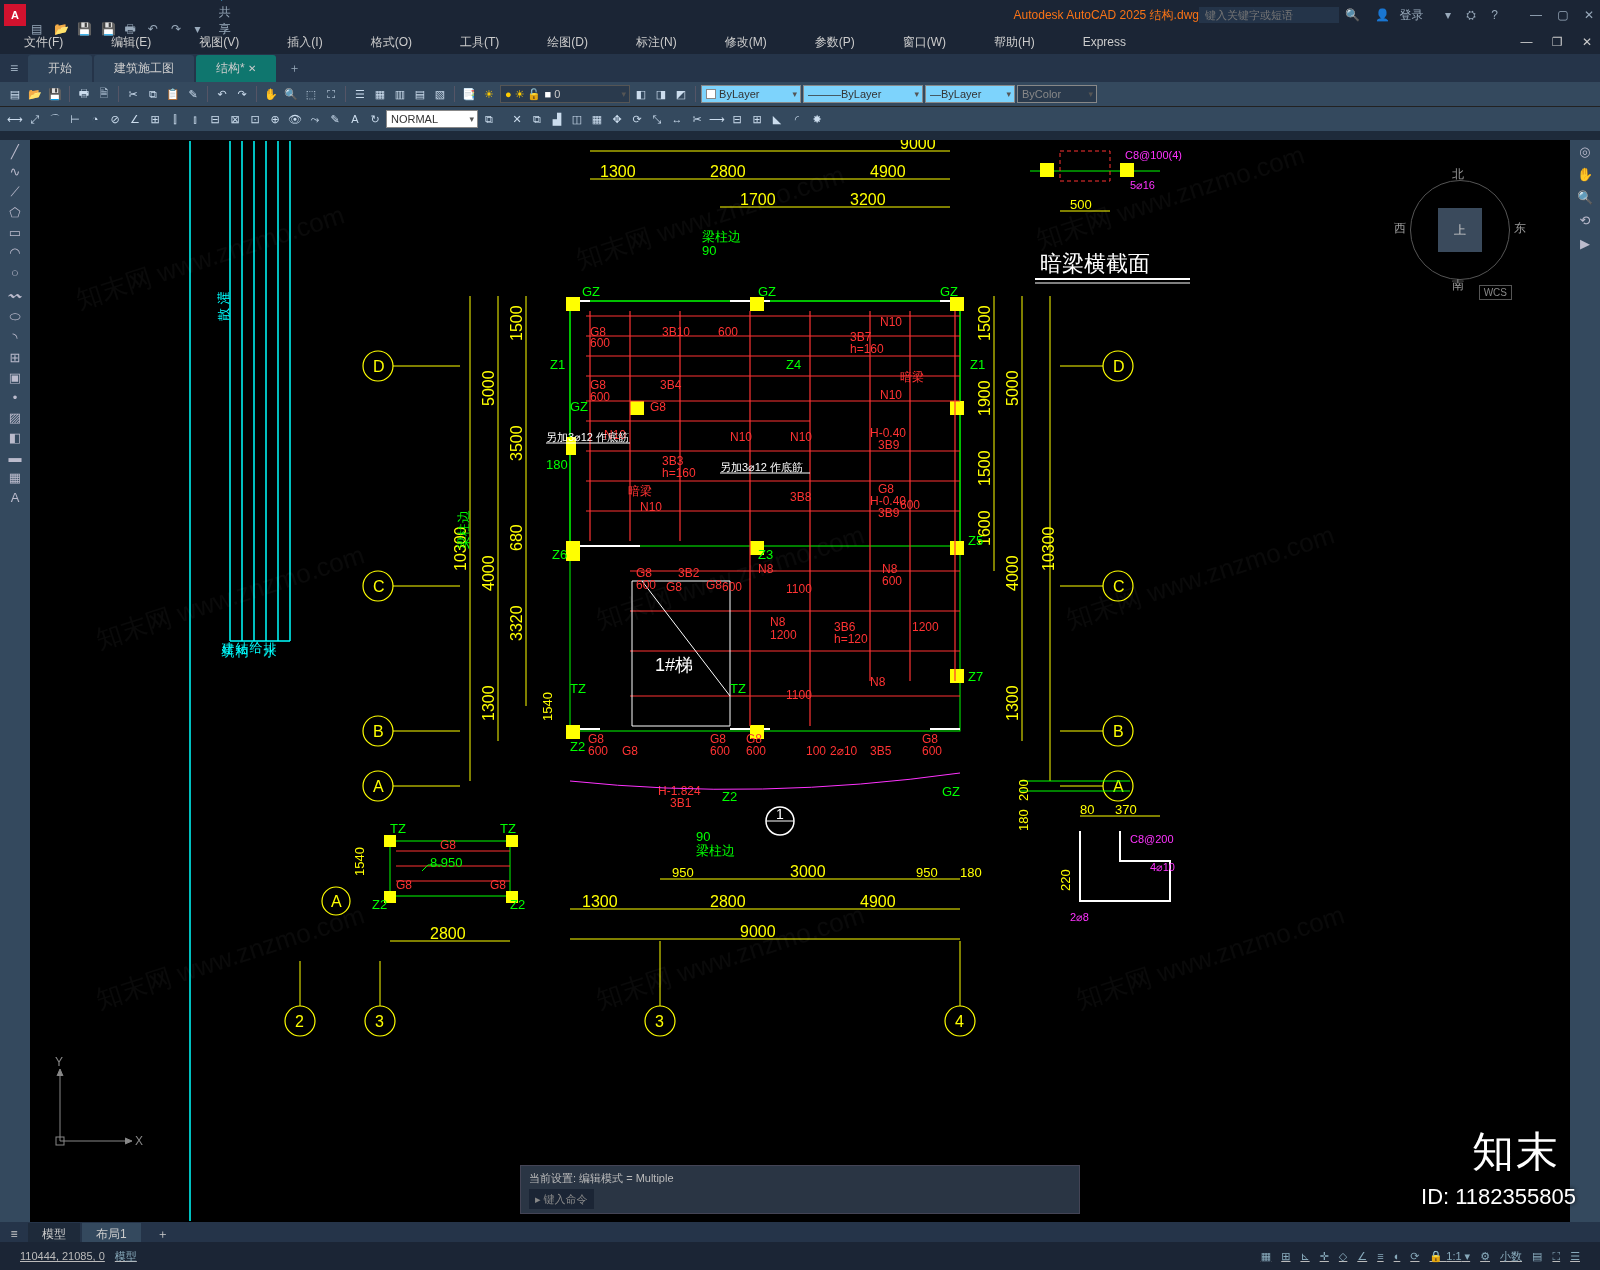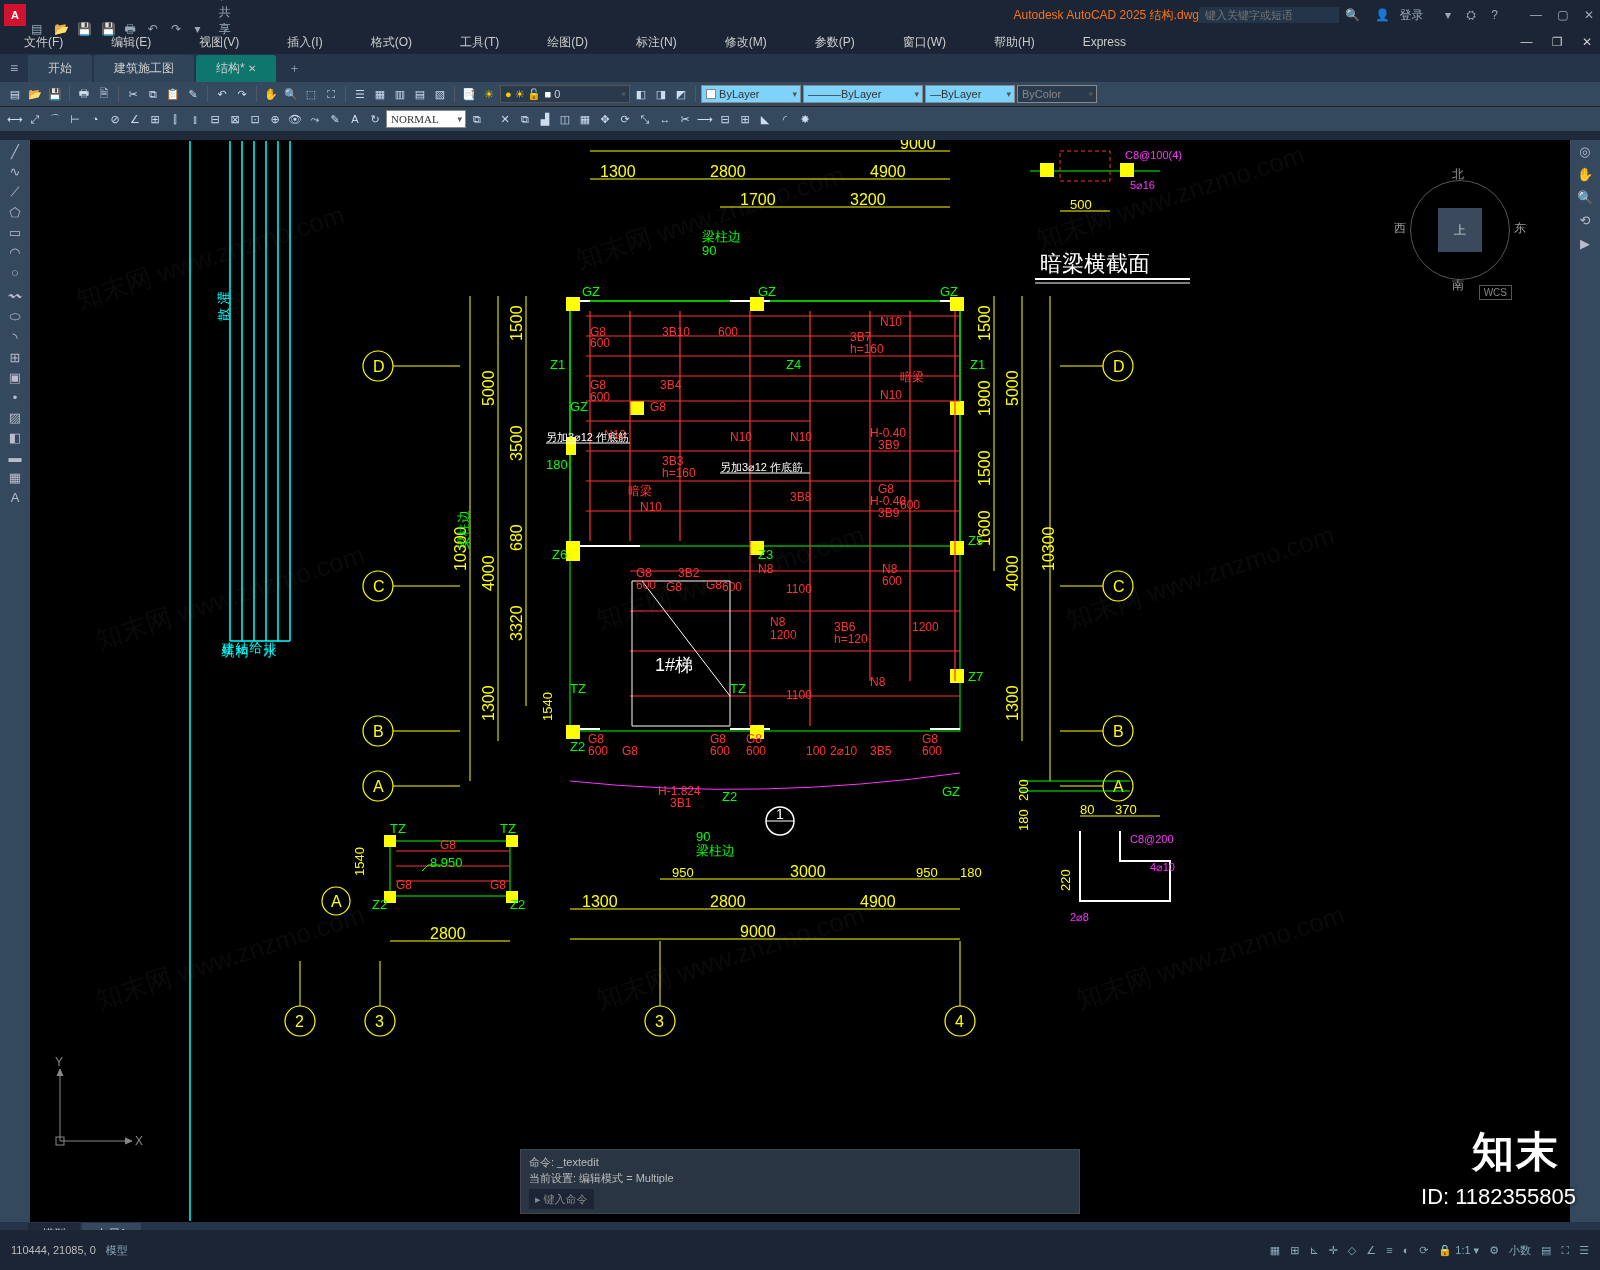--- a/index.html
+++ b/index.html
@@ -40,26 +40,26 @@
   .viewcube .ring { position:absolute; inset:10px; border:1px solid #555; border-radius:50%; }
   .viewcube .cube { position:absolute; left:38px; top:38px; width:44px; height:44px; background:#3a4a5c; display:flex; align-items:center; justify-content:center; font-size:12px; color:#ccc; }
   .viewcube .dir { position:absolute; font-size:12px; color:#999; }
   .wcs { position:absolute; right:58px; top:145px; font-size:10px; color:#888; border:1px solid #555; padding:1px 4px; }
   .cmdline { position:absolute; left:50%; transform:translateX(-50%); bottom:8px; width:560px; background:#2a3544; font-size:11px; color:#bbb; padding:4px 8px; line-height:1.5; border:1px solid #445; }
   .cmdline .prompt { background:#1b2535; color:#888; padding:2px 6px; display:inline-block; margin-top:2px;}
   .bottombar { position:absolute; left:0; right:0; bottom:24px; height:24px; background:#253449; display:flex; align-items:center; font-size:12px; color:#ccc; }
   .bottombar .burger { width:28px; text-align:center; }
   .bottombar .btab { padding:3px 14px; background:#34495e; margin-right:2px; }
   .bottombar .btab.active { background:#1e2a3a; }
-  .statusbar { position:absolute; left:0; right:0; bottom:0; height:40px; background:#1b2535; display:flex; align-items:center; font-size:11px; color:#bbb; padding:0 11px; gap:10px; }
+  .statusbar { position:absolute; left:0; right:0; bottom:0; height:28px; background:#1b2535; display:flex; align-items:center; font-size:11px; color:#bbb; padding:0 20px; gap:10px;text-decoration:underline; }
   .statusbar .right { margin-left:auto; display:flex; gap:10px; align-items:center;}
   .statusbar .ico { color:#8ab; }
   .watermark { position:absolute; color:rgba(255,255,255,0.04); font-size:26px; transform:rotate(-18deg); pointer-events:none; }
   .idtag { position:absolute; right:24px; bottom:60px; color:#fff; font-size:22px; text-shadow:0 0 4px #000; }
-  .brand { position:absolute; right:40px; bottom:90px; color:#fff; font-size:42px; font-weight:700; text-shadow:0 0 6px #000; letter-spacing:2px;margin-top:42px;}
+  .brand { position:absolute; right:40px; bottom:90px; color:#fff; font-size:42px; font-weight:400; text-shadow:0 0 6px #000; letter-spacing:2px;margin-top:42px;}
   text.dim { fill:#ff0; font-size:16px; }
   text.dim-sm { fill:#ff0; font-size:13px; }
   text.red { fill:#f33; font-size:12px; }
   text.grn { fill:#0f0; font-size:13px; }
   text.cyan{ fill:#0ff; font-size:13px; }
   text.wht { fill:#fff; font-size:18px; }
   text.mag { fill:#f3f; font-size:11px; }
   line.dim { stroke:#ff0; stroke-width:1; }
   line.red { stroke:#f33; stroke-width:1.2; }
   line.grn { stroke:#0f0; stroke-width:1; }
@@ -184,21 +184,21 @@
   <span class="ico">⫾</span>
   <span class="ico">⊟</span>
   <span class="ico">⊠</span>
   <span class="ico">⊡</span>
   <span class="ico">⊕</span>
   <span class="ico">👁</span>
   <span class="ico">⤳</span>
   <span class="ico">✎</span>
   <span class="ico">A</span>
   <span class="ico">↻</span>
-  <span class="combo" style="width:80px;font-family:Liberation Serif, serif;">NORMAL</span>
+  <span class="combo" style="width:92px;">NORMAL</span>
   <span class="ico">⧉</span>
   <span style="width:6px;"></span>
   <span class="ico">✕</span>
   <span class="ico">⧉</span>
   <span class="ico">▟</span>
   <span class="ico">◫</span>
   <span class="ico">▦</span>
   <span class="ico">✥</span>
   <span class="ico">⟳</span>
   <span class="ico">⤡</span>
@@ -599,21 +599,20 @@
       <div class="cube">上</div>
       <div class="dir" style="left:52px;top:-4px;">北</div>
       <div class="dir" style="left:52px;bottom:-4px;">南</div>
       <div class="dir" style="right:-6px;top:50px;">东</div>
       <div class="dir" style="left:-6px;top:50px;">西</div>
     </div>
     <div class="wcs">WCS</div>
 
     
     <div class="cmdline">
-      <div>命令:  _textedit</div>
       <div>当前设置: 编辑模式 = Multiple</div>
       <div class="prompt">▸  键入命令</div>
     </div>
   </div>
 </div>
 
 <div class="bottombar">
   <div class="burger">≡</div>
   <div class="btab active">模型</div>
   <div class="btab">布局1</div>

